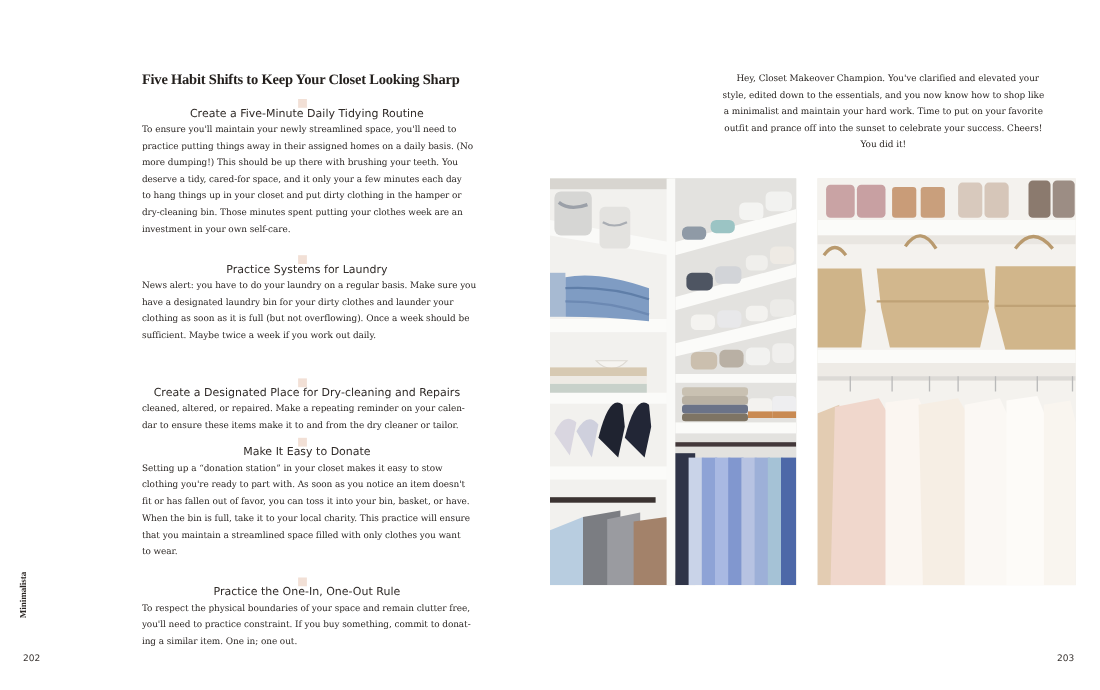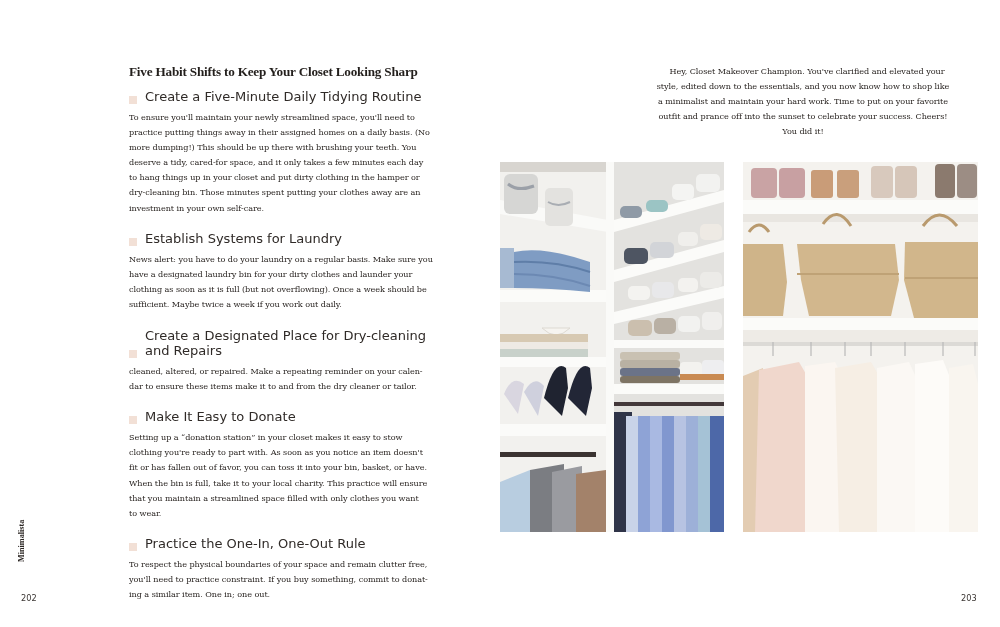--- a/index.html
+++ b/index.html
@@ -11,23 +11,23 @@
 
     
     .left-col { position: absolute; left: 129px; top: 64px; width: 300px; }
     .title {
       font-family: "Liberation Serif", "DejaVu Serif", serif;
       font-weight: bold; font-size: 13.2px; letter-spacing: -0.2px; color: #231f1c;
       margin: 0 0 10px 0; white-space: nowrap;
     }
     .section { margin: 0; }
     .sub-head {
-      display: flex; align-items: flex-end;
+      display: flex; align-items: center;
       font-family: "DejaVu Sans", "Liberation Sans", sans-serif;
-      font-size: 13px; color: #2f2a27; height: 14px; margin-bottom: 6px;
+      font-size: 10px; color: #2f2a27; height: 14px; margin-bottom: 6px; flex-direction: column;
     }
     .bullet { width: 8px; height: 8px; background: #f2e0d6; margin-right: 8px; flex: 0 0 auto; }
     .body-text {
       font-family: "DejaVu Serif", "Liberation Serif", serif;
       font-size: 8.1px; line-height: 15.1px; color: #2a2522; margin: 0;
       letter-spacing: -0.05px;
     }
     .body-text span { display: block; white-space: nowrap; }
 
     .running-head {
@@ -59,52 +59,52 @@
 
     <div class="section">
       <div class="sub-head">
         <span class="bullet"></span>
         <span>Create a Five-Minute Daily Tidying Routine</span>
       </div>
       <p class="body-text">
         <span>To ensure you'll maintain your newly streamlined space, you'll need to</span>
         <span>practice putting things away in their assigned homes on a daily basis. (No</span>
         <span>more dumping!) This should be up there with brushing your teeth. You</span>
-        <span>deserve a tidy, cared-for space, and it only takes a few minutes each day</span>
+        <span>deserve a tidy, cared-for space, and it only your a few minutes each day</span>
         <span>to hang things up in your closet and put dirty clothing in the hamper or</span>
-        <span>dry-cleaning bin. Those minutes spent putting your clothes away are an</span>
+        <span>dry-cleaning bin. Those minutes spent putting your clothes week are an</span>
         <span>investment in your own self-care.</span>
       </p>
     </div>
 
     <div class="section" style="margin-top:16px">
       <div class="sub-head">
         <span class="bullet"></span>
-        <span>Establish Systems for Laundry</span>
+        <span>Practice Systems for Laundry</span>
       </div>
       <p class="body-text">
         <span>News alert: you have to do your laundry on a regular basis. Make sure you</span>
         <span>have a designated laundry bin for your dirty clothes and launder your</span>
         <span>clothing as soon as it is full (but not overflowing). Once a week should be</span>
         <span>sufficient. Maybe twice a week if you work out daily.</span>
       </p>
     </div>
 
     <div class="section" style="margin-top:32px">
       <div class="sub-head">
         <span class="bullet"></span>
         <span>Create a Designated Place for Dry-cleaning and Repairs</span>
       </div>
       <p class="body-text">
         <span>cleaned, altered, or repaired. Make a repeating reminder on your calen-</span>
         <span>dar to ensure these items make it to and from the dry cleaner or tailor.</span>
       </p>
     </div>
 
-    <div class="section" style="margin-top:16px">
+    <div class="section" style="margin-top:4px">
       <div class="sub-head">
         <span class="bullet"></span>
         <span>Make It Easy to Donate</span>
       </div>
       <p class="body-text">
         <span>Setting up a “donation station” in your closet makes it easy to stow</span>
         <span>clothing you're ready to part with. As soon as you notice an item doesn't</span>
         <span>fit or has fallen out of favor, you can toss it into your bin, basket, or have.</span>
         <span>When the bin is full, take it to your local charity. This practice will ensure</span>
         <span>that you maintain a streamlined space filled with only clothes you want</span>

